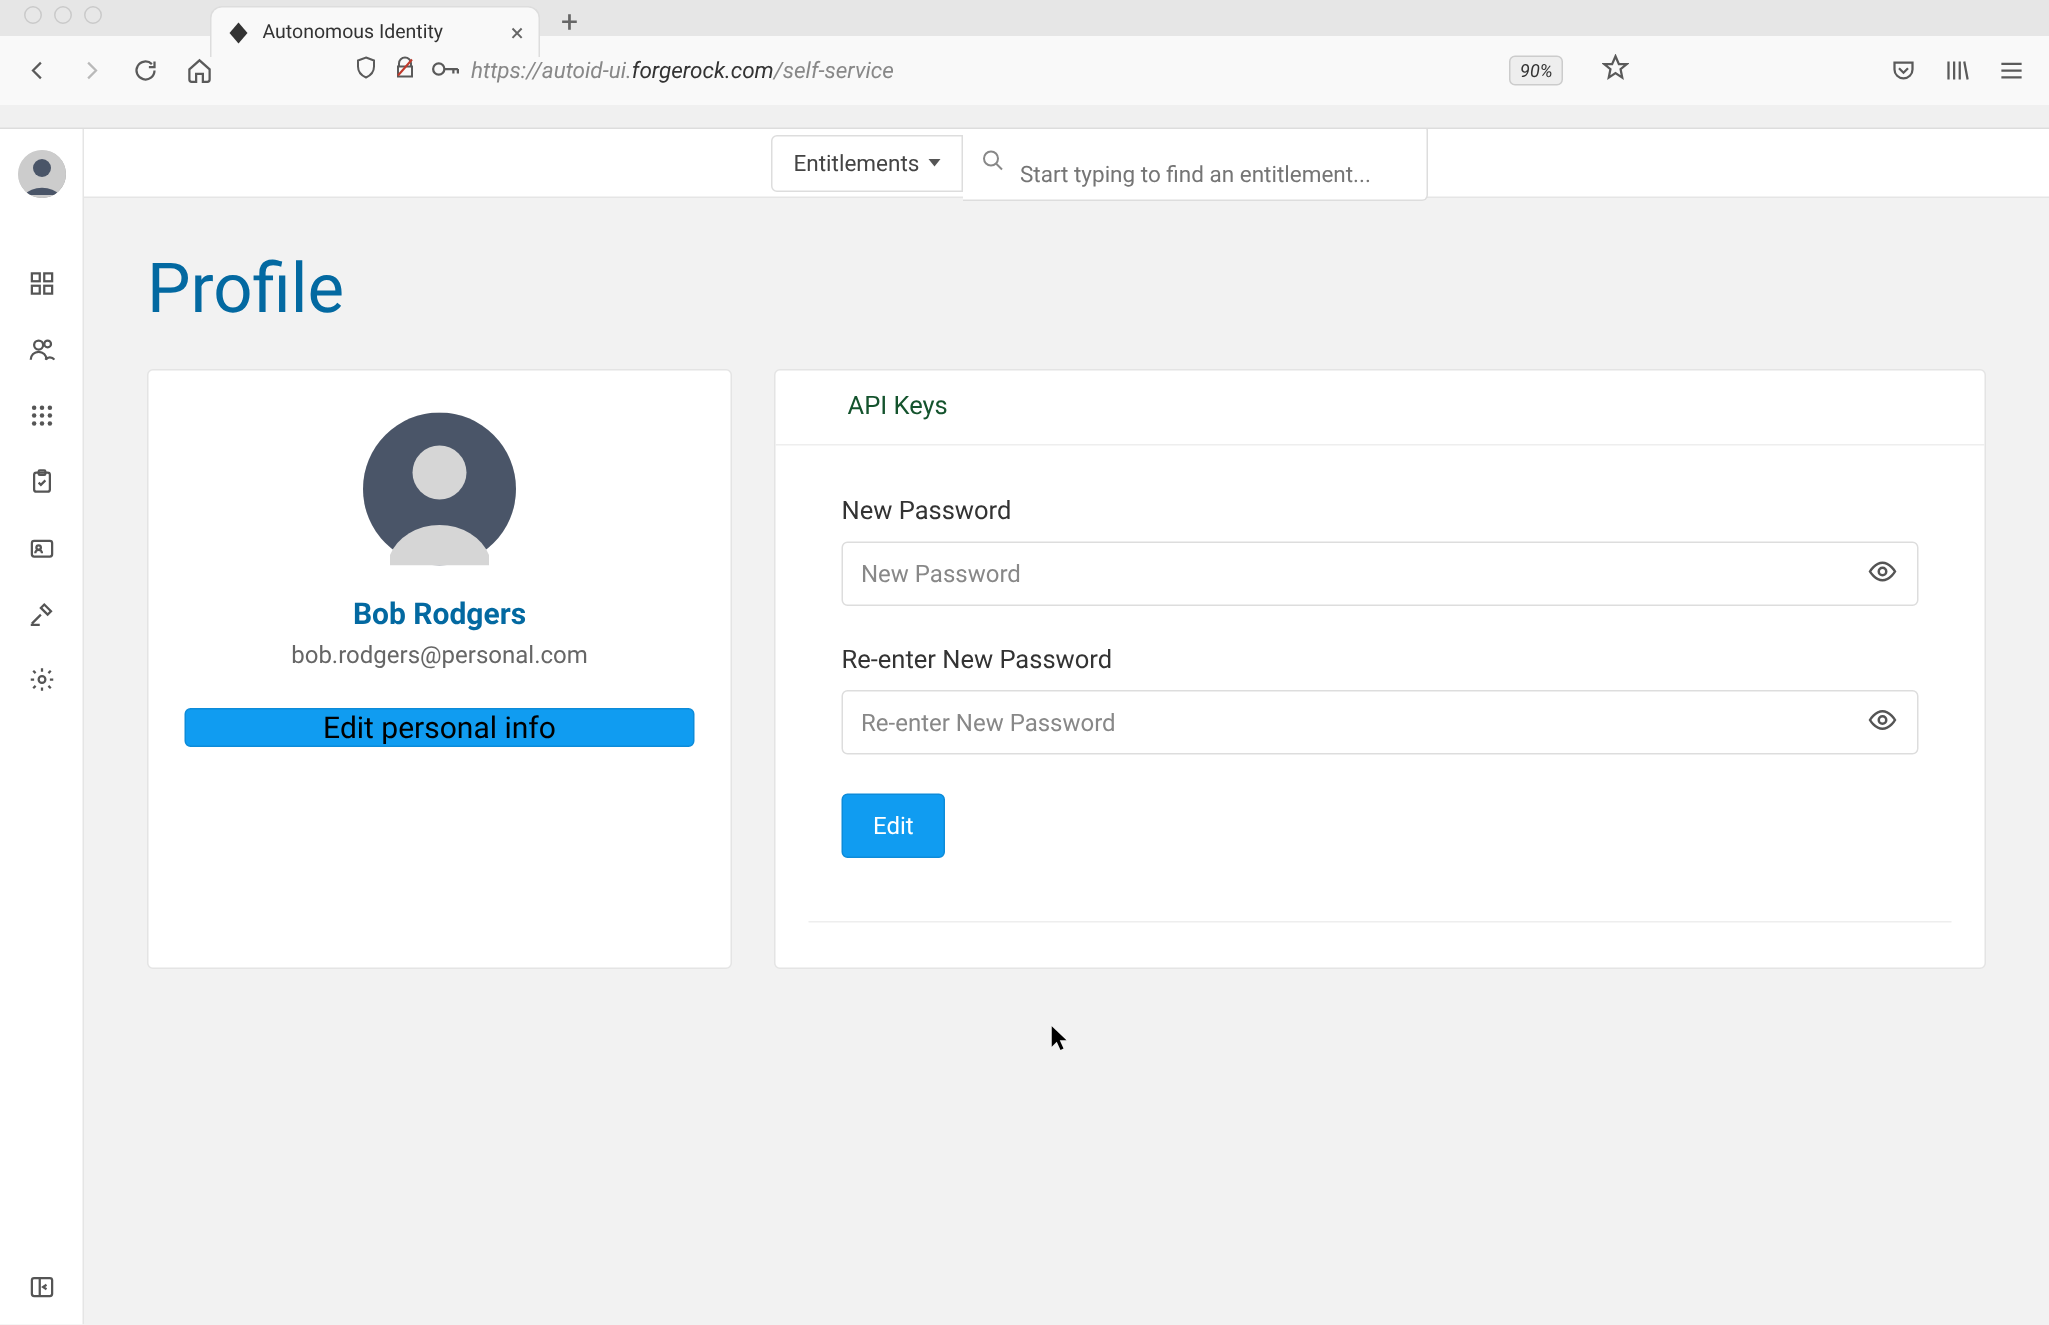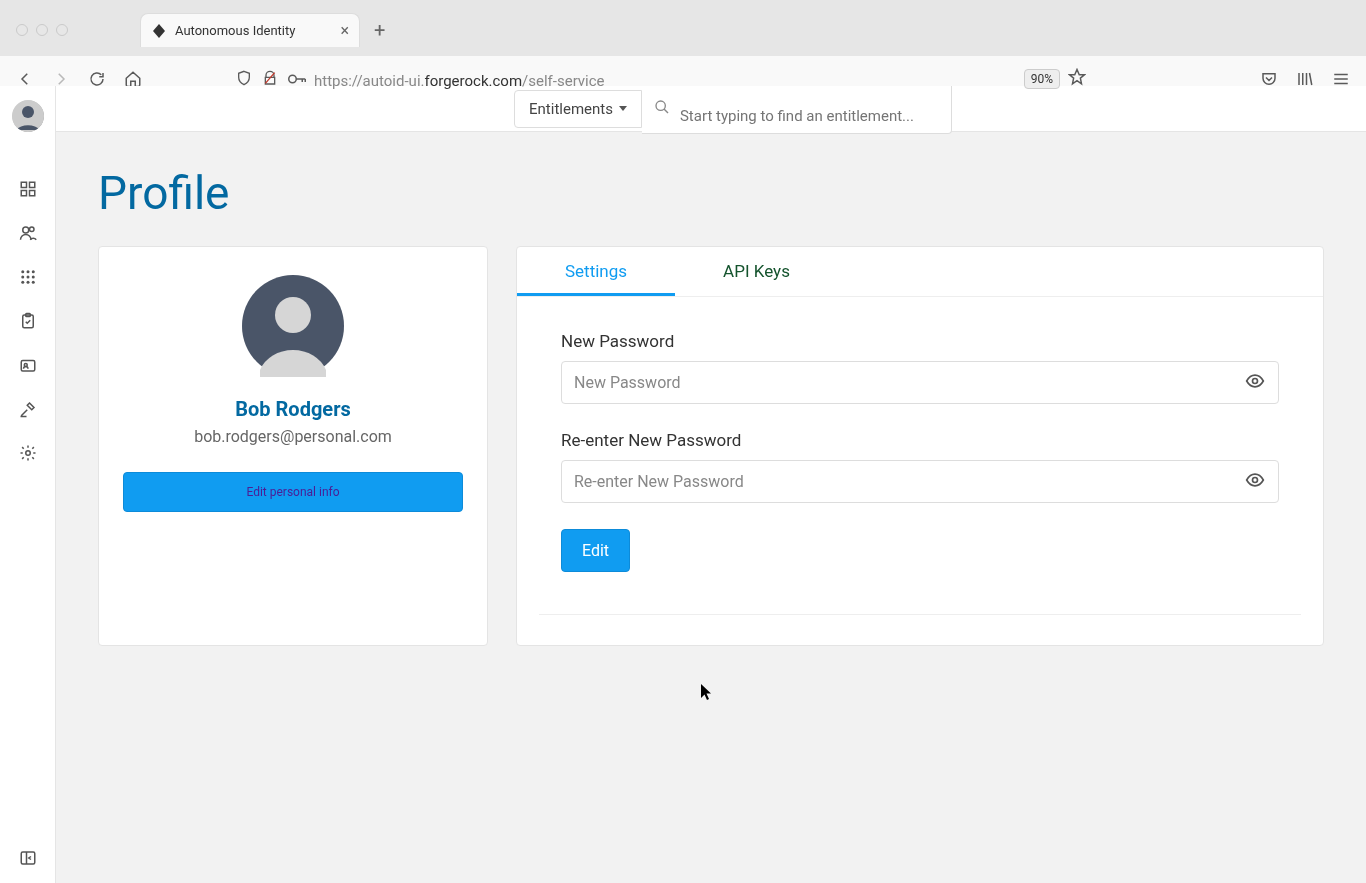--- a/index.html
+++ b/index.html
@@ -14,23 +14,22 @@
       height: 883px;
       overflow: hidden;
     }
     
     .browser-chrome {
       height: 86px;
       background: #f0f0f0;
       border-bottom: 1px solid #ddd;
     }
     .tab-bar {
-      height: 56px;
-      display: flex;
-      align-items: center;
+      height: 24px;
+      display: flex;
       padding: 4px 8px 0 8px;
       background: #e6e6e6;
     }
     .traffic-lights {
       display: flex;
       gap: 8px;
       padding: 0 12px 0 8px;
     }
     .traffic-light {
       width: 12px;
@@ -101,45 +100,46 @@
     }
     .url-container {
       flex: 1;
       display: flex;
       align-items: center;
       justify-content: center;
       position: relative;
     }
     .url-box {
       display: flex;
-      align-items: flex-end;
+      align-items: center;
       gap: 8px;
       background: transparent;
       padding: 4px 0;
       width: 100%;
       max-width: 850px;
       margin: 0 auto;
+      font-style: italic;
     }
     .url-security-icons {
       display: flex;
       gap: 10px;
       color: #5a5a5a;
     }
     .url-text {
       font-size: 15px;
       color: #888;
       flex: 1;
     }
     .url-text .domain {
       color: #333;
     }
     .url-right {
       display: flex;
       align-items: center;
-      gap: 8px;
+      gap: 26px;
     }
     .zoom-badge {
       background: #eee;
       border: 1px solid #ccc;
       border-radius: 4px;
       padding: 2px 6px;
       font-size: 12px;
       color: #333;
     }
     .nav-icons-right {
@@ -282,26 +282,25 @@
       color: #0369a1;
       margin-bottom: 6px;
     }
     .profile-email {
       font-size: 16px;
       color: #666;
       margin-bottom: 26px;
     }
     .edit-btn {
       width: 100%;
-      padding: 12px;
       background: #109cf1;
       border: 1px solid #0d8bd9;
       border-radius: 4px;
-      color: #4c1d95;
-      font-size: 12px;
+      color: #000000;
+      font-size: 20px;
       cursor: pointer;
     }
     
     .settings-panel {
       flex: 1;
       background: #fff;
       border: 1px solid #e4e4e4;
       border-radius: 4px;
       padding-bottom: 30px;
     }
@@ -591,21 +590,20 @@
                 <path d="M18 95 a35 30 0 0 1 66 0 L84 102 L18 102 Z" fill="#d6d6d6"></path>
               </svg>
           </div>
           <div class="profile-name">Bob Rodgers</div>
           <div class="profile-email">bob.rodgers@personal.com</div>
           <button class="edit-btn">Edit personal info</button>
         </div>
 
         <div class="settings-panel">
           <div class="tabs">
-            <div class="tab-item active">Settings</div>
             <div class="tab-item">API Keys</div>
           </div>
           <div class="form">
             <div class="form-group">
               <label class="form-label">New Password</label>
               <div class="input-wrapper">
                 <input class="form-input" type="password" placeholder="New Password" style="">
                 <span class="eye-icon">
                   <svg width="20" height="20" viewBox="0 0 24 24">
                       <path d="M2 12s4-7 10-7 10 7 10 7-4 7-10 7S2 12 2 12z" fill="none" stroke="#555" stroke-width="2"></path>

